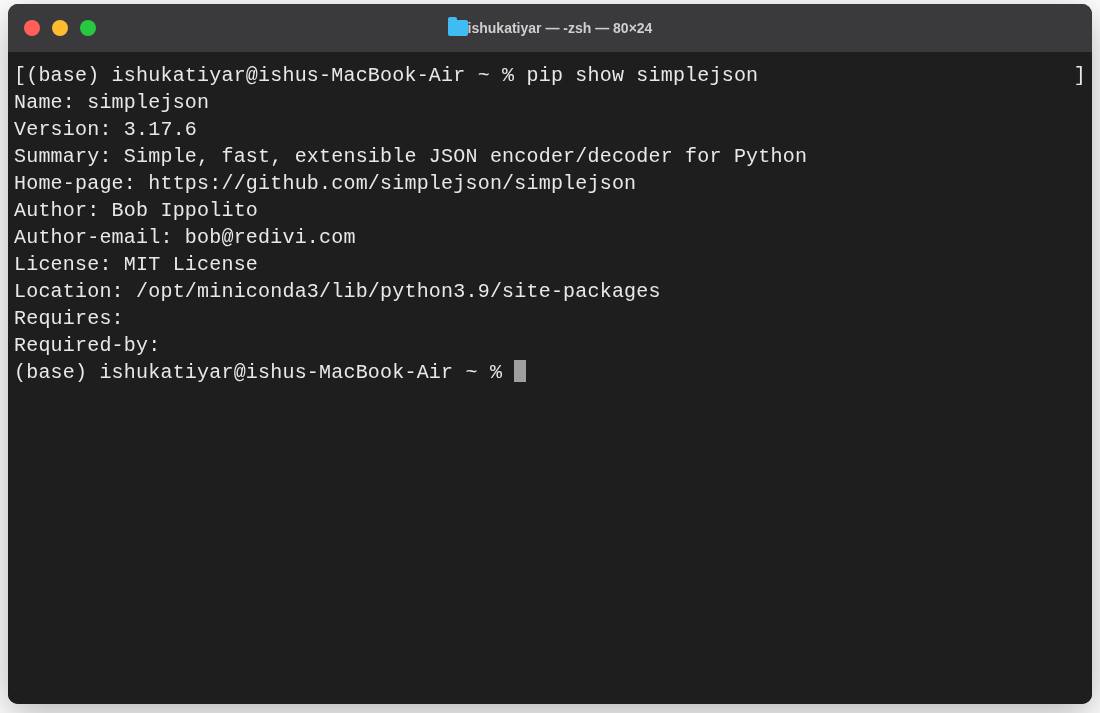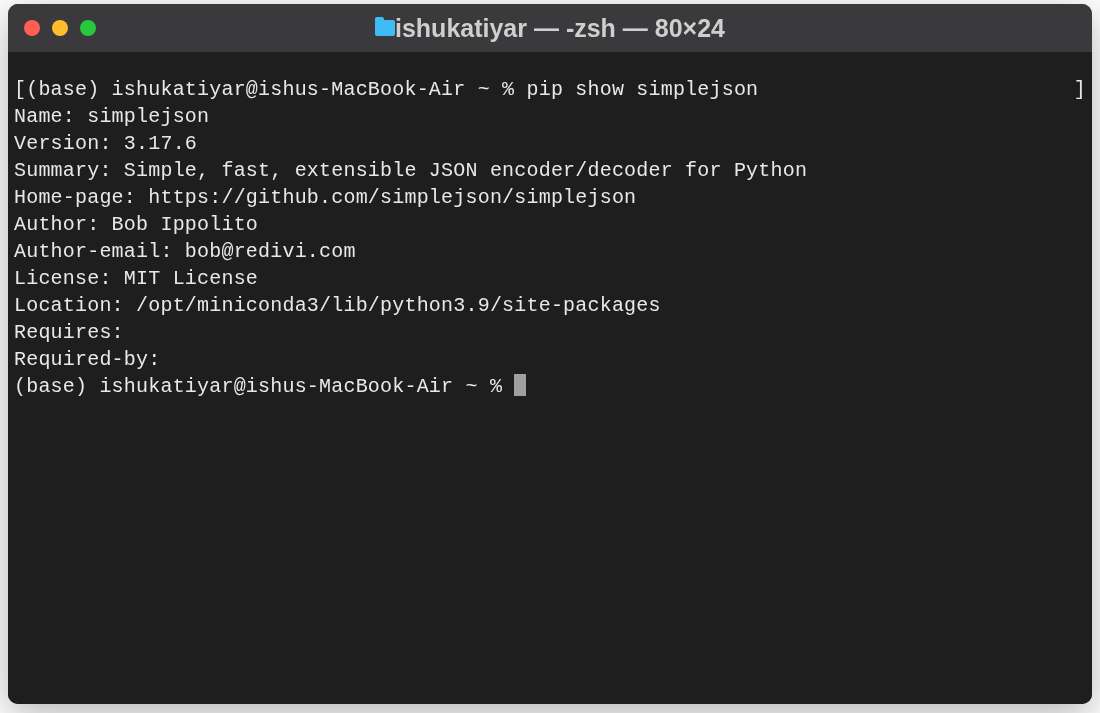--- a/index.html
+++ b/index.html
@@ -51,21 +51,21 @@
     .tl-close { background: #ff5f57; }
     .tl-min { background: #febc2e; }
     .tl-max { background: #28c840; }
     .title-center {
       flex: 1;
       display: flex;
       align-items: center;
       justify-content: center;
       color: #cfcfcf;
       font-family: -apple-system, 'Helvetica Neue', sans-serif;
-      font-size: 25px;
+      font-size: 14px;
       font-weight: 600;
     }
     .folder-icon {
       width: 20px;
       height: 16px;
       background: #3fbcf4;
       border-radius: 2px;
       position: relative;
       display: inline-block;
     }
@@ -78,21 +78,21 @@
       height: 4px;
       background: #3fbcf4;
       border-radius: 2px 2px 0 0;
     }
     .terminal-body {
       flex: 1;
       background: #1e1e1e;
       color: #e8e8e8;
       font-size: 20px;
       line-height: 27px;
-      padding: 24px 6px;
+      padding: 10px 6px;
       white-space: pre;
       overflow: hidden;
       letter-spacing: 0.2px;
       font-weight: 500;
     }
     .prompt-open, .prompt-close {
       color: #e8e8e8;
     }
     .cursor {
       display: inline-block;

